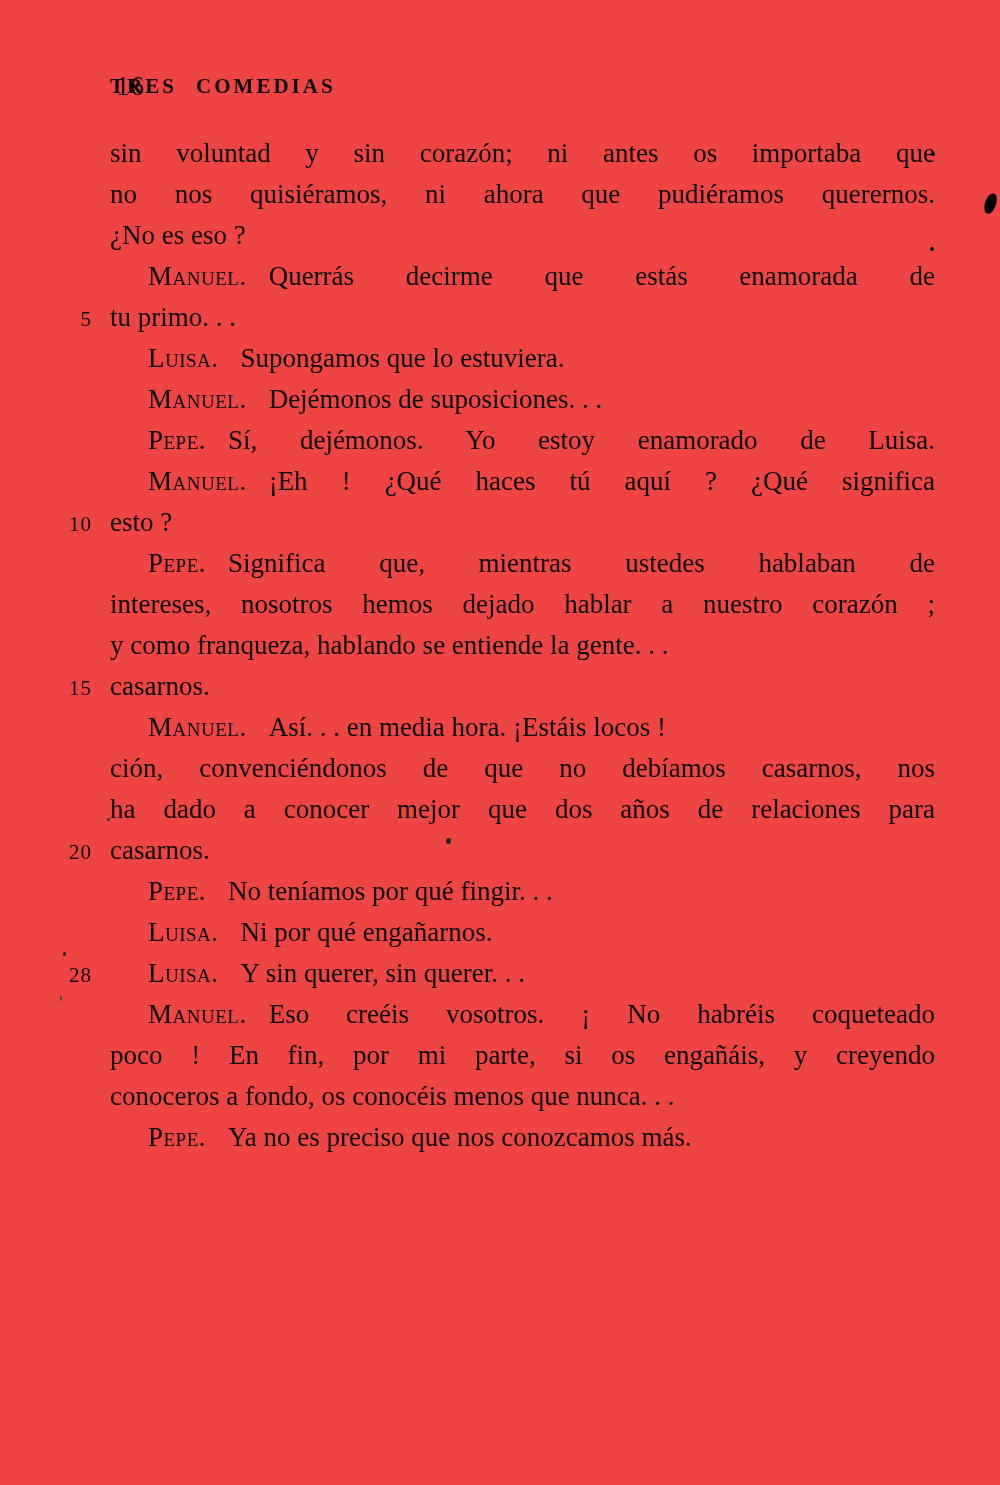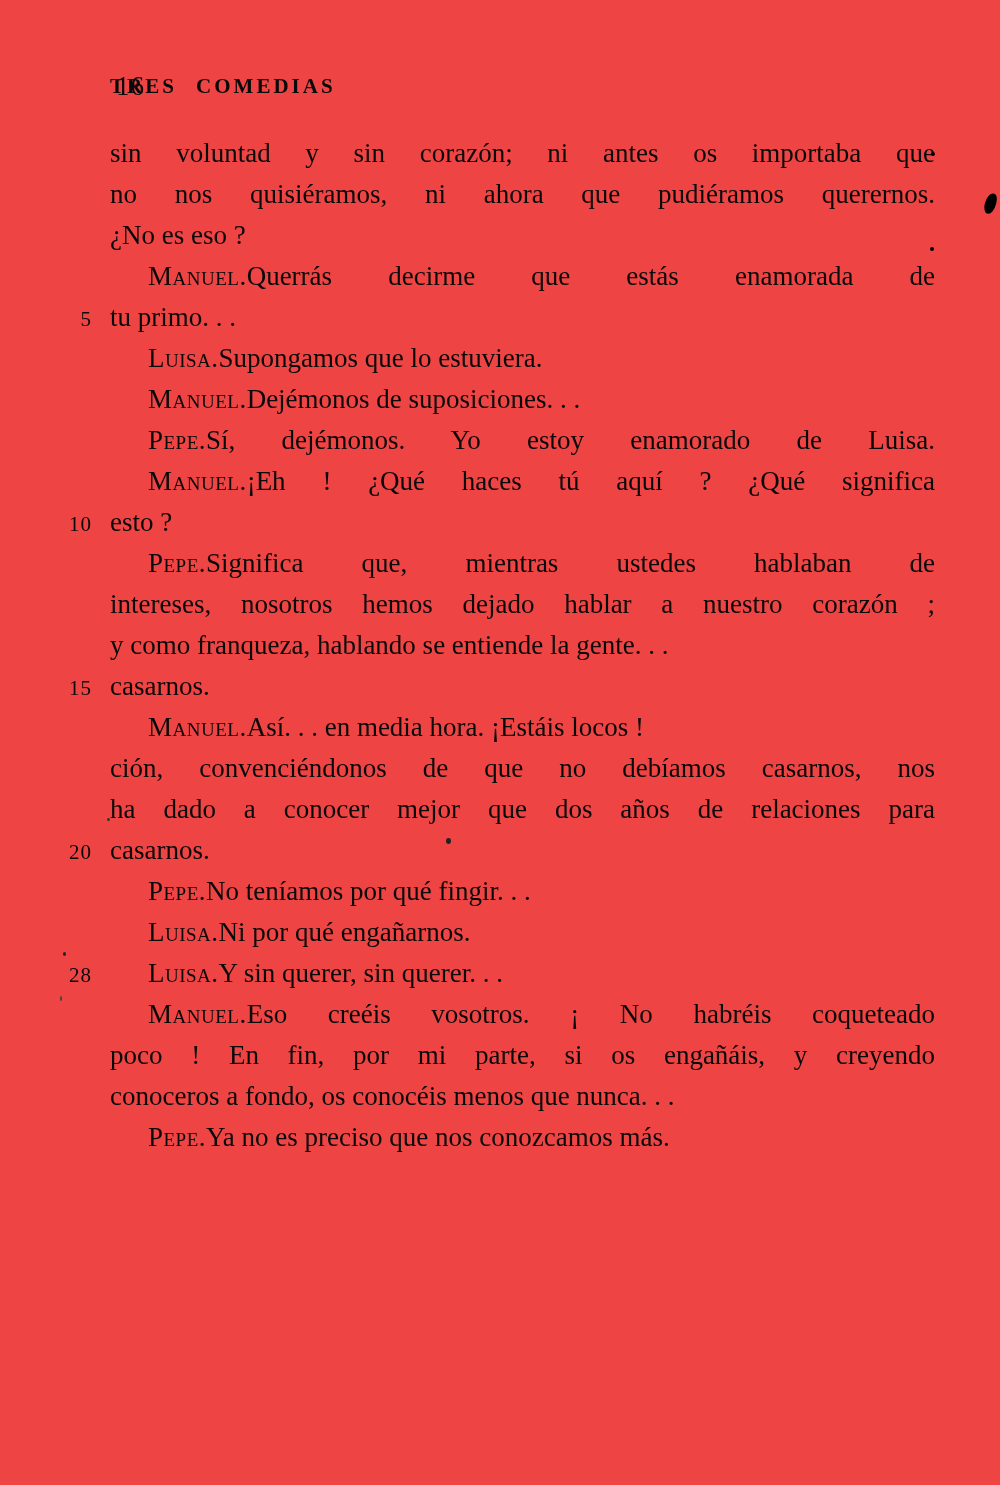--- a/index.html
+++ b/index.html
@@ -69,20 +69,21 @@
     font-variant-numeric: oldstyle-nums;
   }
   .ind {
     display: inline-block;
     width: 38px;
     height: 1px;
   }
   .speaker {
     font-variant: small-caps;
     letter-spacing: 0.5px;
+    margin-right: 22px;
   }
   .it {
     font-style: italic;
   }
   
   .speck {
     position: absolute;
     background: #000;
     border-radius: 50%;
   }

